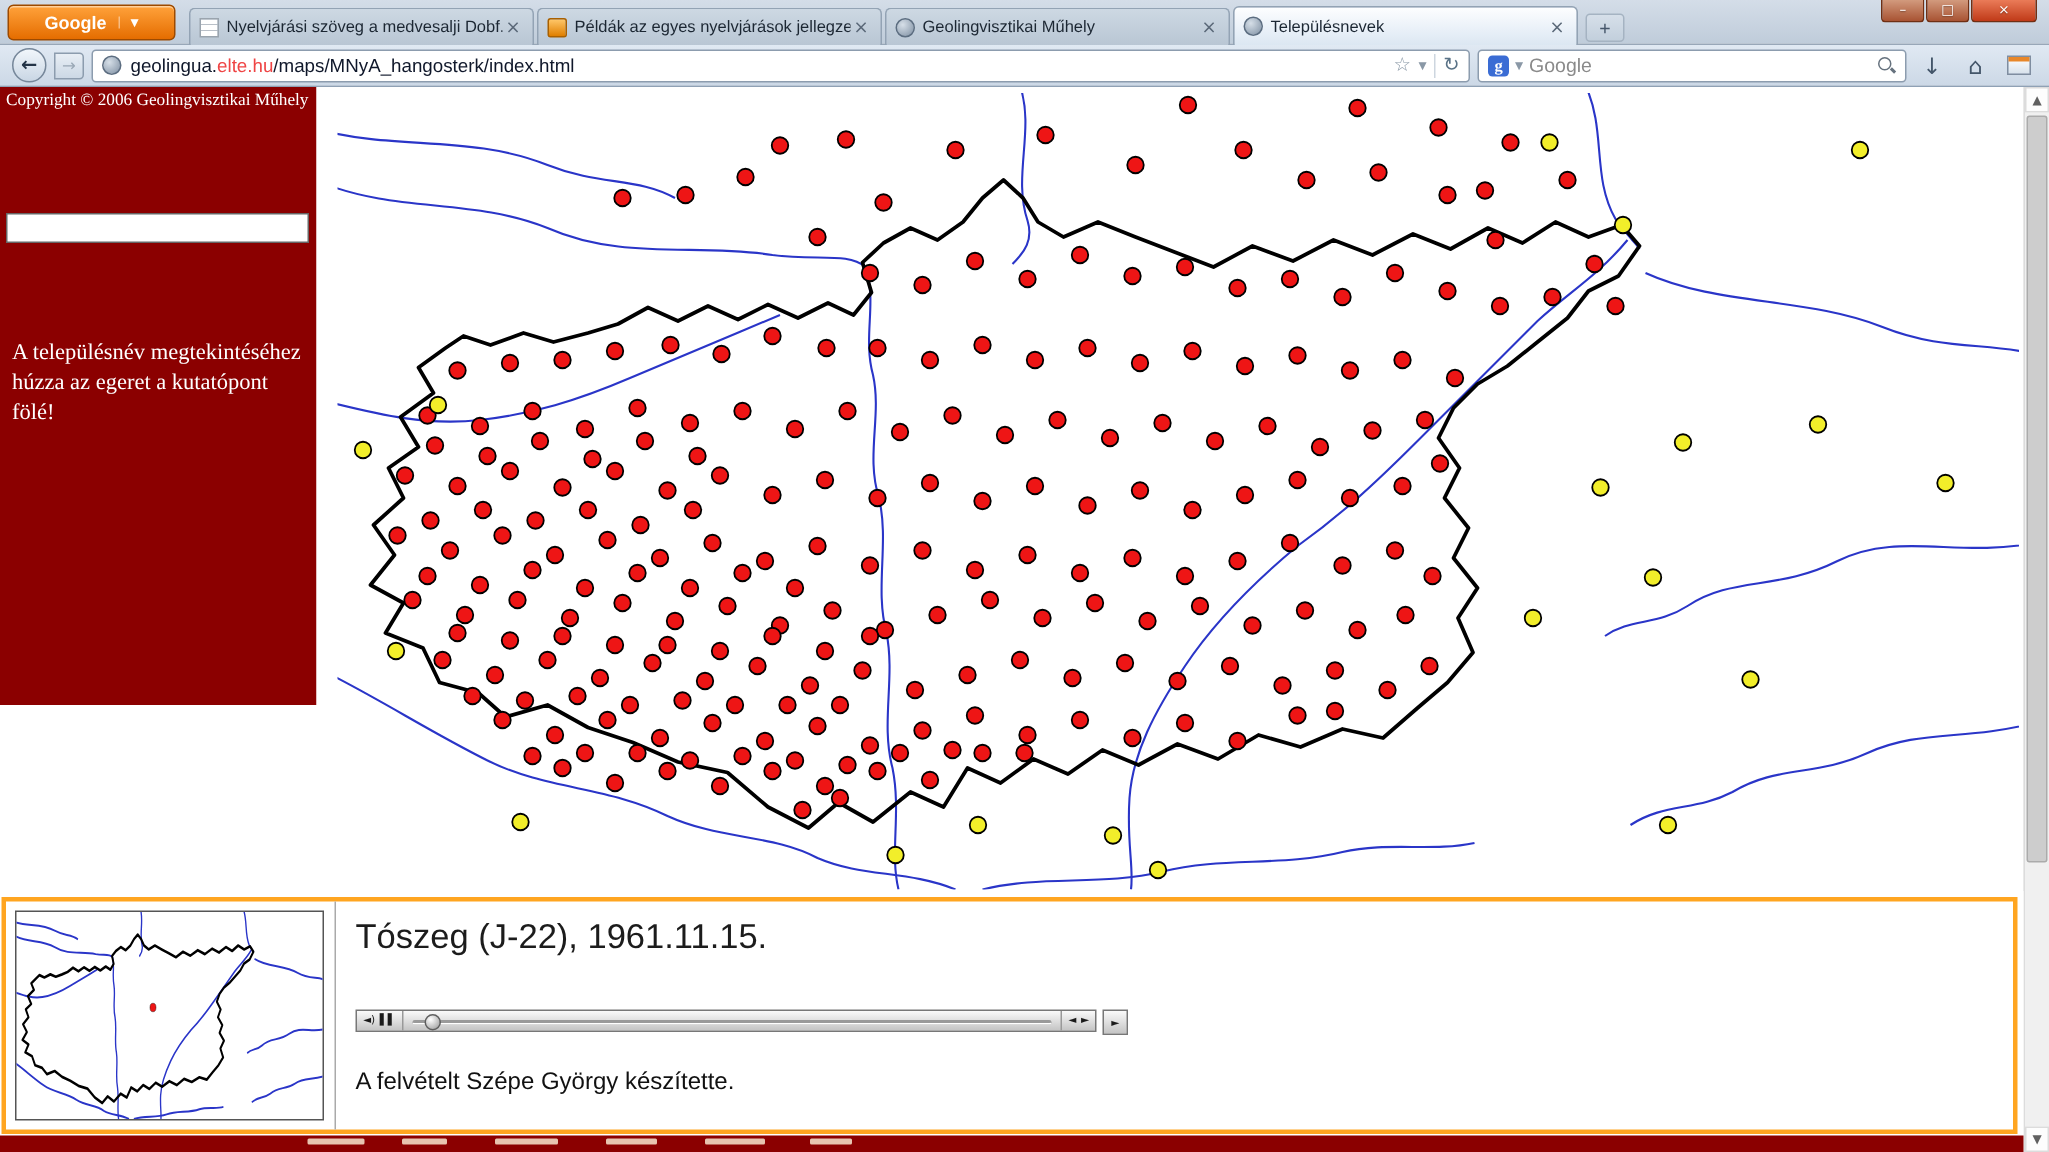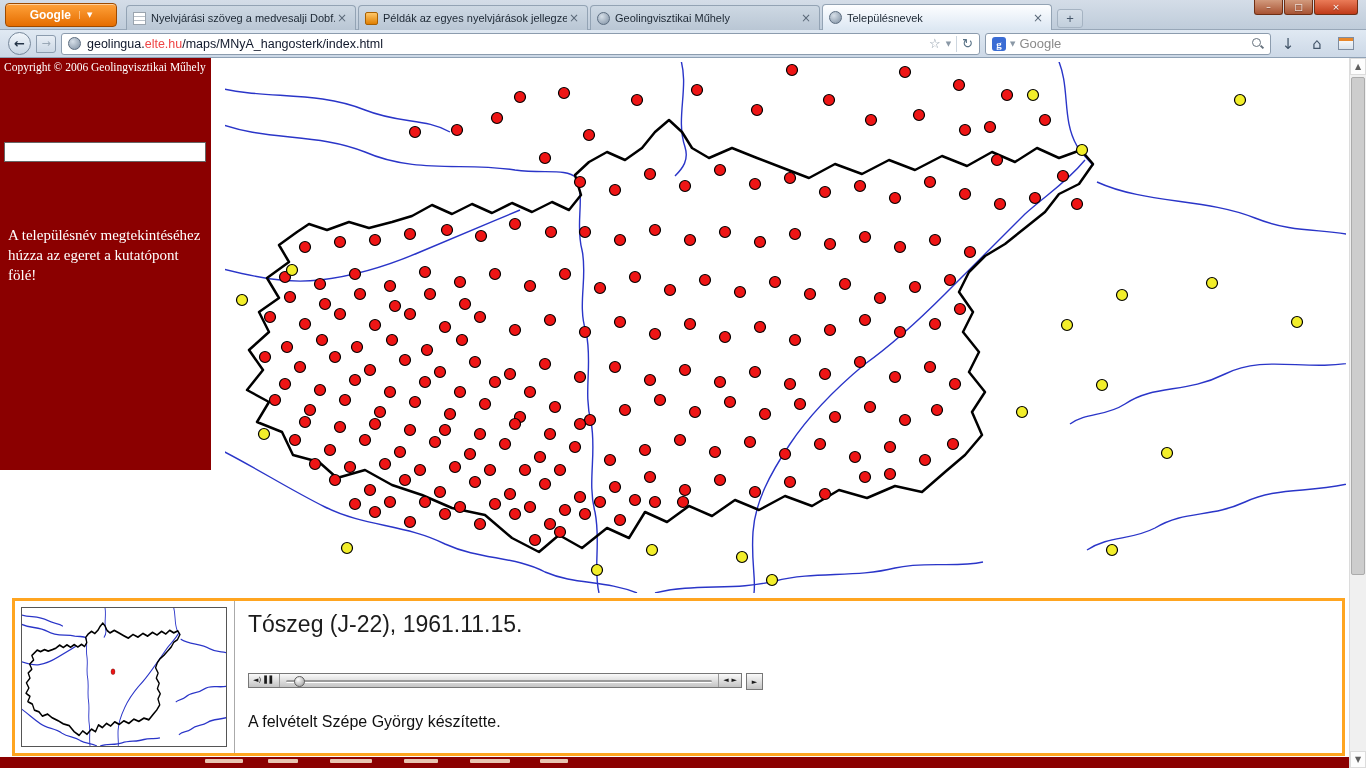--- a/index.html
+++ b/index.html
@@ -95,21 +95,21 @@
   
   #scrollbar{position:absolute;right:0;top:58px;bottom:0;width:17px;background:#f0f0f0;border-left:1px solid #dcdcdc;}
   .sb-btn{height:17px;display:flex;align-items:center;justify-content:center;color:#606060;
     font-size:8px;background:#fdfdfd;border:1px solid #dcdcdc;font-family:"DejaVu Sans",sans-serif;}
   .sb-btn.down{position:absolute;bottom:0;left:0;right:0;}
   .sb-thumb{position:absolute;left:1px;right:1px;top:19px;height:498px;background:#cdcdcd;
     border:1px solid #ababab;border-radius:2px;}
 
   
   #bottomarea{position:absolute;left:0;right:17px;top:594px;bottom:0;background:#fff;}
-  .frame{position:absolute;left:12px;right:4px;top:4px;height:158px;border:3px solid #ffa520;background:#fff;}
+  .frame{position:absolute;left:1px;right:4px;top:4px;height:158px;border:3px solid #ffa520;background:#fff;}
   .thumb-box{position:absolute;left:6px;top:6px;width:206px;height:140px;border:1px solid #555;background:#fff;}
   .divider{position:absolute;left:219px;top:0;bottom:0;width:1px;background:#aaa;}
   .panel-content{position:absolute;left:231px;right:8px;top:0;bottom:0;}
   .rec-title{position:absolute;left:2px;top:10px;font-size:23px;color:#1c1c1c;}
   .player{position:absolute;left:2px;top:72px;display:flex;align-items:center;height:15px;width:494px;
     border:1px solid #777;background:linear-gradient(#fafafa,#c4c4c4);}
   .p-group{display:flex;align-items:center;gap:3px;padding:0 4px;height:100%;border-right:1px solid #999;}
   .p-group.right{border-right:none;border-left:1px solid #999;}
   .p-ico{font-size:7px;color:#1a1a1a;line-height:1;font-family:"DejaVu Sans",sans-serif;}
   .p-slider{flex:1;position:relative;height:100%;}

